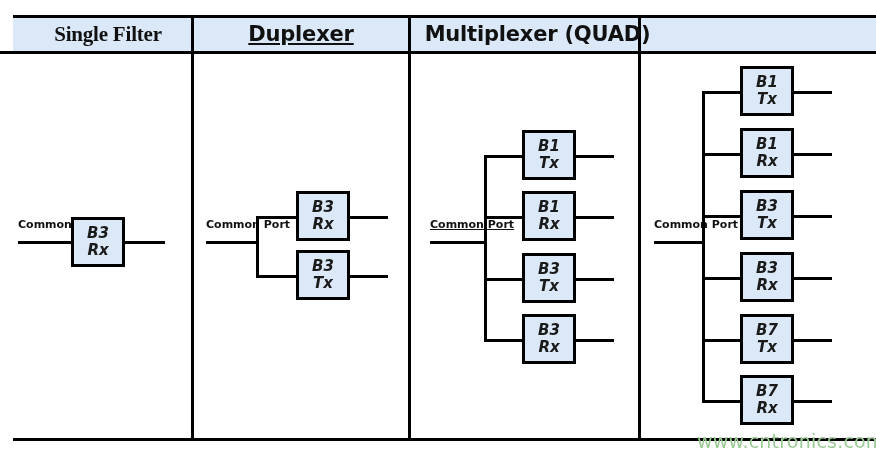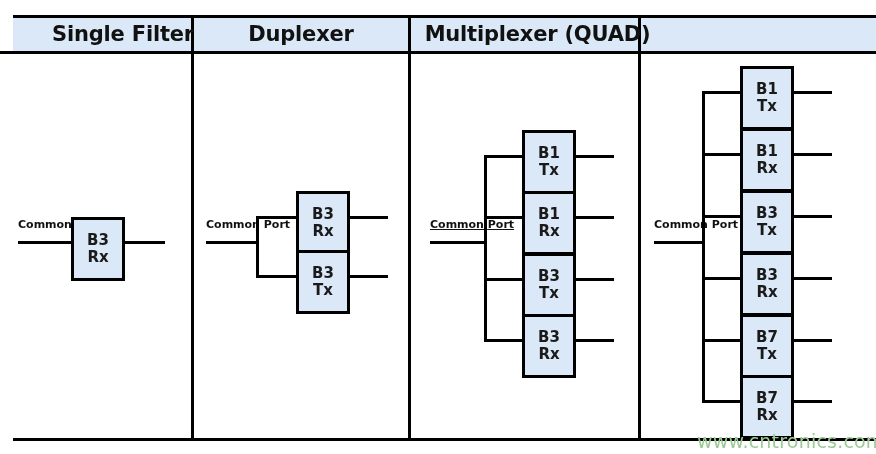--- a/index.html
+++ b/index.html
@@ -71,32 +71,33 @@
     width: 3px;
     background: #000000;
     top: 15px;
     height: 426px;
   }
 
   
   .fbox {
     position: absolute;
     width: 54px;
-    height: 64px;
+    height: 50px;
     background: #dbe8f7;
     border: 3px solid #000000;
     box-sizing: border-box;
     display: flex;
     flex-direction: column;
     align-items: center;
     justify-content: center;
     font-size: 15px;
     font-weight: bold;
     color: #1a1a1a;
     line-height: 1.12;
+    font-style: italic;
   }
   .fbox span { display: block; }
 
   
   .wire-h {
     position: absolute;
     height: 3px;
     background: #000000;
   }
   .wire-v {
@@ -133,22 +134,22 @@
 
   <div class="rule-top"></div>
   <div class="header-band"></div>
   <div class="rule-under-header"></div>
   <div class="rule-bottom"></div>
 
   <div class="divider" style="left:191px;"></div>
   <div class="divider" style="left:408px;"></div>
   <div class="divider" style="left:638px;"></div>
 
-  <div class="col-header" style="left:28px;  width:190px;">Single Filter</div>
-  <div class="col-header" style="left:194px; width:214px;">Duplexer</div>
+  <div class="col-header" style="left:13px;  width:190px;font-family:Liberation Serif, serif;">Single Filter</div>
+  <div class="col-header" style="left:194px; width:214px;text-decoration:underline;">Duplexer</div>
   <div class="col-header" style="left:411px; width:253px;">Multiplexer (QUAD)</div>
 
   <div>
     <div class="cp-label" style="left:18px; top:219px;">
       <span>Common</span>
       <span>Port</span>
     </div>
 
     <div class="wire-h" style="left:18px; top:241px; width:53px;"></div>
 

